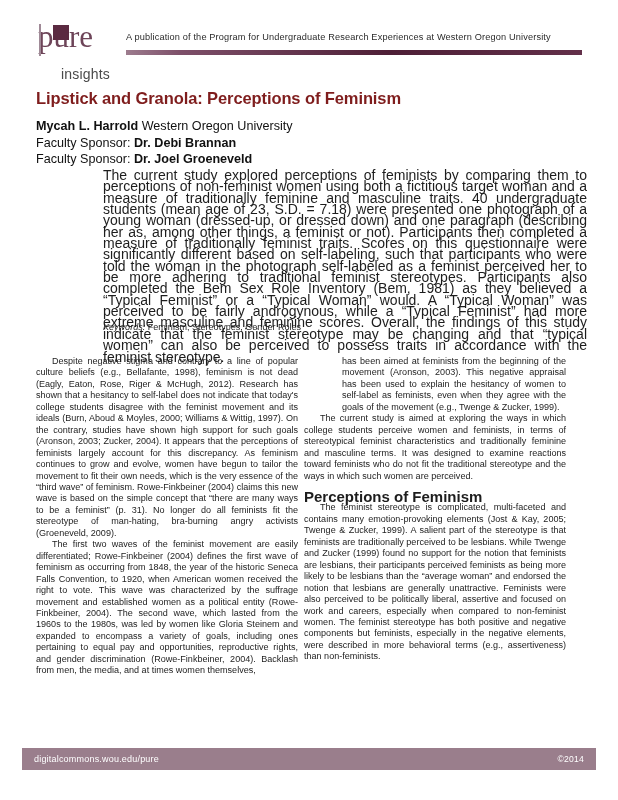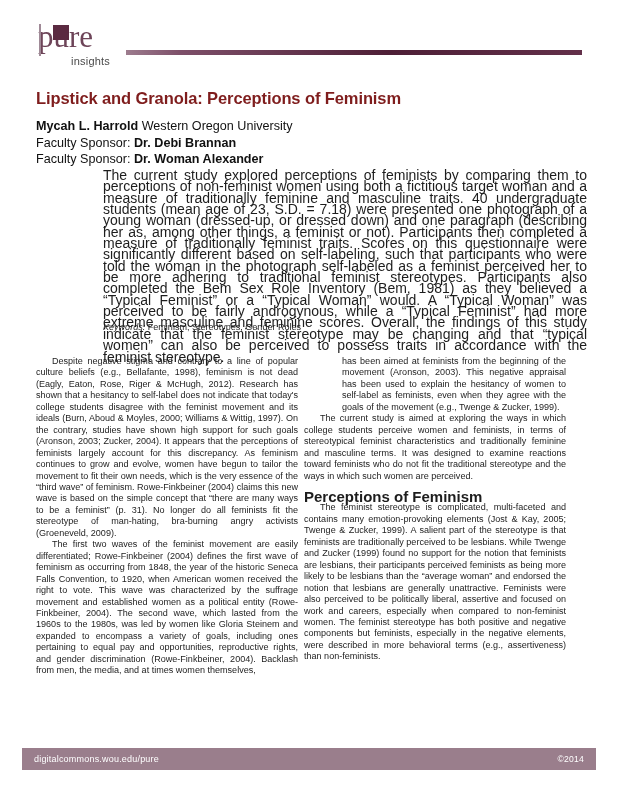--- a/index.html
+++ b/index.html
@@ -41,24 +41,24 @@
   .logo-block {
     position: absolute;
     left: 15px;
     top: 3px;
     width: 16px;
     height: 15px;
     background: #5b2a41;
   }
   .logo-sub {
     font-family: "Liberation Sans", sans-serif;
-    font-size: 11px;
+    font-size: 14px;
     color: #4a4a4a;
     text-align: right;
-    margin-top: 1px;
+    margin-top: 12px;
     letter-spacing: 0.2px;
   }
   .logo-rule {
     position: absolute;
     left: 39px;
     top: 24px;
     width: 1.5px;
     height: 32px;
     background: #a08a97;
   }
@@ -178,37 +178,38 @@
 
 <div class="masthead">
   <div class="logo">
     <div class="logo-word">
       <span>pure</span>
       <span class="logo-block"></span>
     </div>
     <div class="logo-sub">insights</div>
   </div>
   <div class="logo-rule"></div>
+  <div class="tagline">A publication of the Program for Undergraduate Research Experiences at Western Oregon University</div>
   <div class="grad-bar"></div>
 </div>
 
 <div class="title">Lipstick and Granola: Perceptions of Feminism</div>
 
 <div class="byline">
   <div>
     <span class="b">Mycah L. Harrold</span>
     <span>Western Oregon University</span>
   </div>
   <div>
     <span>Faculty Sponsor:</span>
     <span class="b">Dr. Debi Brannan</span>
   </div>
   <div>
     <span>Faculty Sponsor:</span>
-    <span class="b">Dr. Woman Alexander</span>
+    <span class="b">Dr. Joel Groeneveld</span>
   </div>
 </div>
 
 <div class="abstract">The current study explored perceptions of feminists by comparing them to perceptions of non-feminist women using both a fictitious target woman and a measure of traditionally feminine and masculine traits. 40 undergraduate students (mean age of 23, S.D. = 7.18) were presented one photograph of a young woman (dressed-up, or dressed down) and one paragraph (describing her as, among other things, a feminist or not). Participants then completed a measure of traditionally feminist traits. Scores on this questionnaire were significantly different based on self-labeling, such that participants who were told the woman in the photograph self-labeled as a feminist perceived her to be more adhering to traditional feminist stereotypes. Participants also completed the Bem Sex Role Inventory (Bem, 1981) as they believed a “Typical Feminist” or a “Typical Woman” would. A “Typical Woman” was perceived to be fairly androgynous, while a “Typical Feminist” had more extreme masculine and feminine scores. Overall, the findings of this study indicate that the feminist stereotype may be changing and that “typical women” can also be perceived to possess traits in accordance with the feminist stereotype.</div>
 
 <div class="keywords">
   <span class="kw-label">Keywords:</span>
   <span>Feminism, Stereotypes, Gender Roles</span>
 </div>
 

